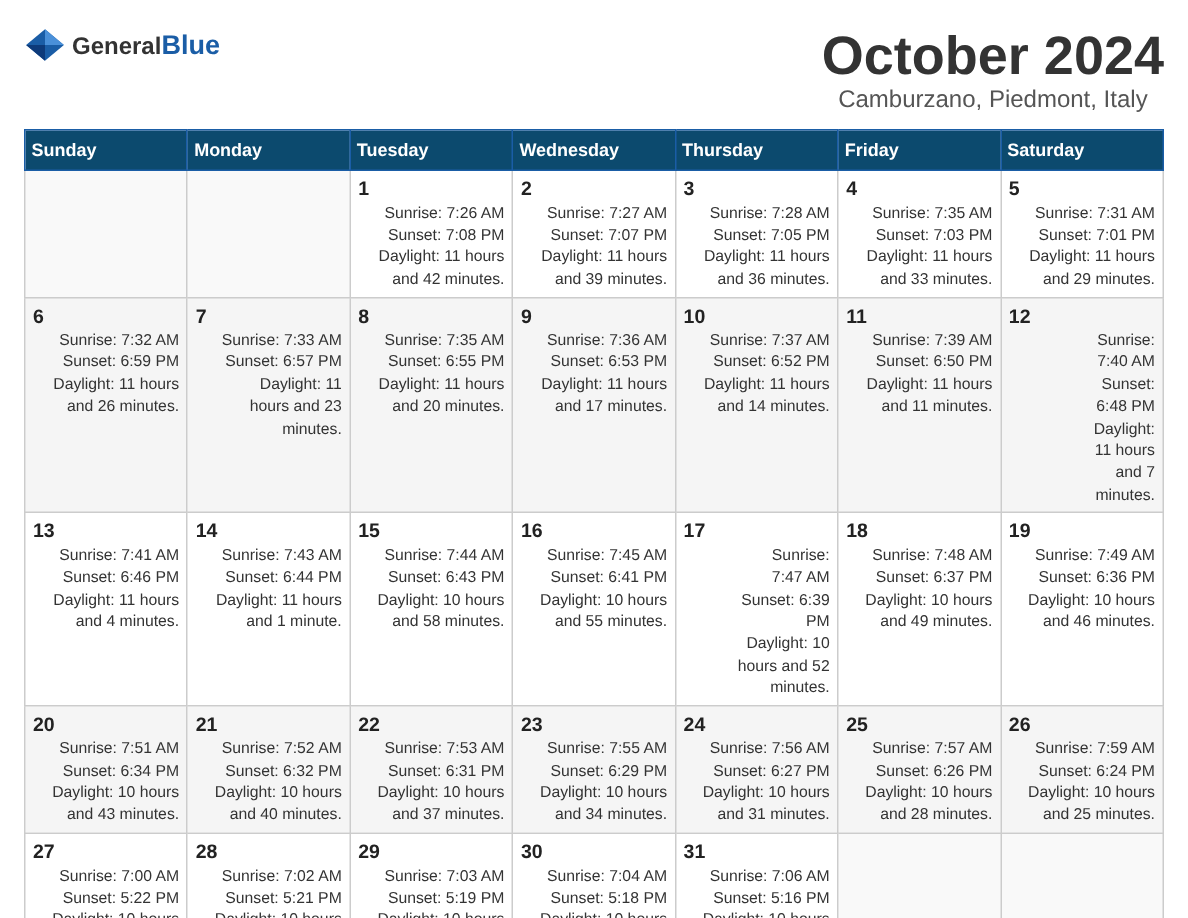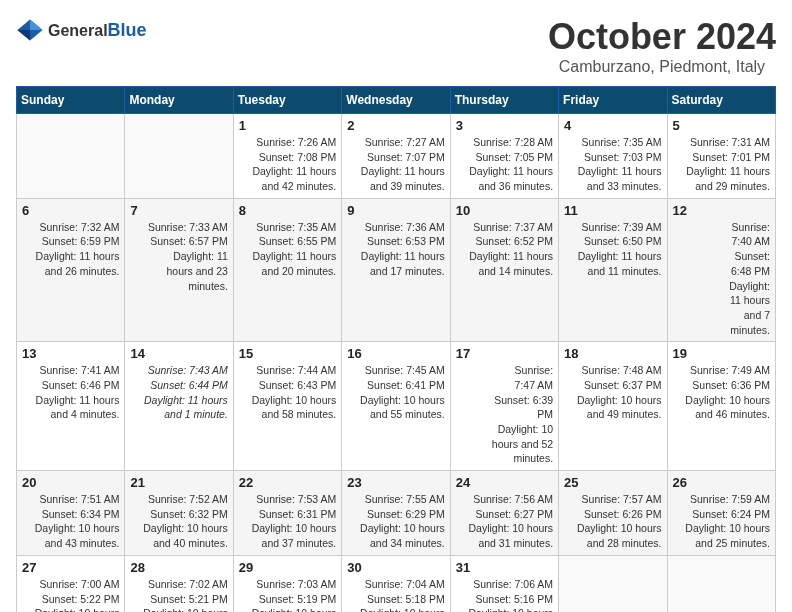--- a/index.html
+++ b/index.html
@@ -205,21 +205,21 @@
       </tr>
       <tr>
         <td>
           <span class="day-number">13</span>
           <div class="day-info" style="white-space: pre-line;">Sunrise: 7:41 AM
 Sunset: 6:46 PM
 Daylight: 11 hours and 4 minutes.</div>
         </td>
         <td>
           <span class="day-number">14</span>
-          <div class="day-info" style="white-space: pre-line; font-style: italic;">Sunrise: 7:43 AM
+          <div class="day-info" style="white-space: pre-line;">Sunrise: 7:43 AM
 Sunset: 6:44 PM
 Daylight: 11 hours and 1 minute.</div>
         </td>
         <td>
           <span class="day-number">15</span>
           <div class="day-info" style="white-space: pre-line;">Sunrise: 7:44 AM
 Sunset: 6:43 PM
 Daylight: 10 hours and 58 minutes.</div>
         </td>
         <td>

